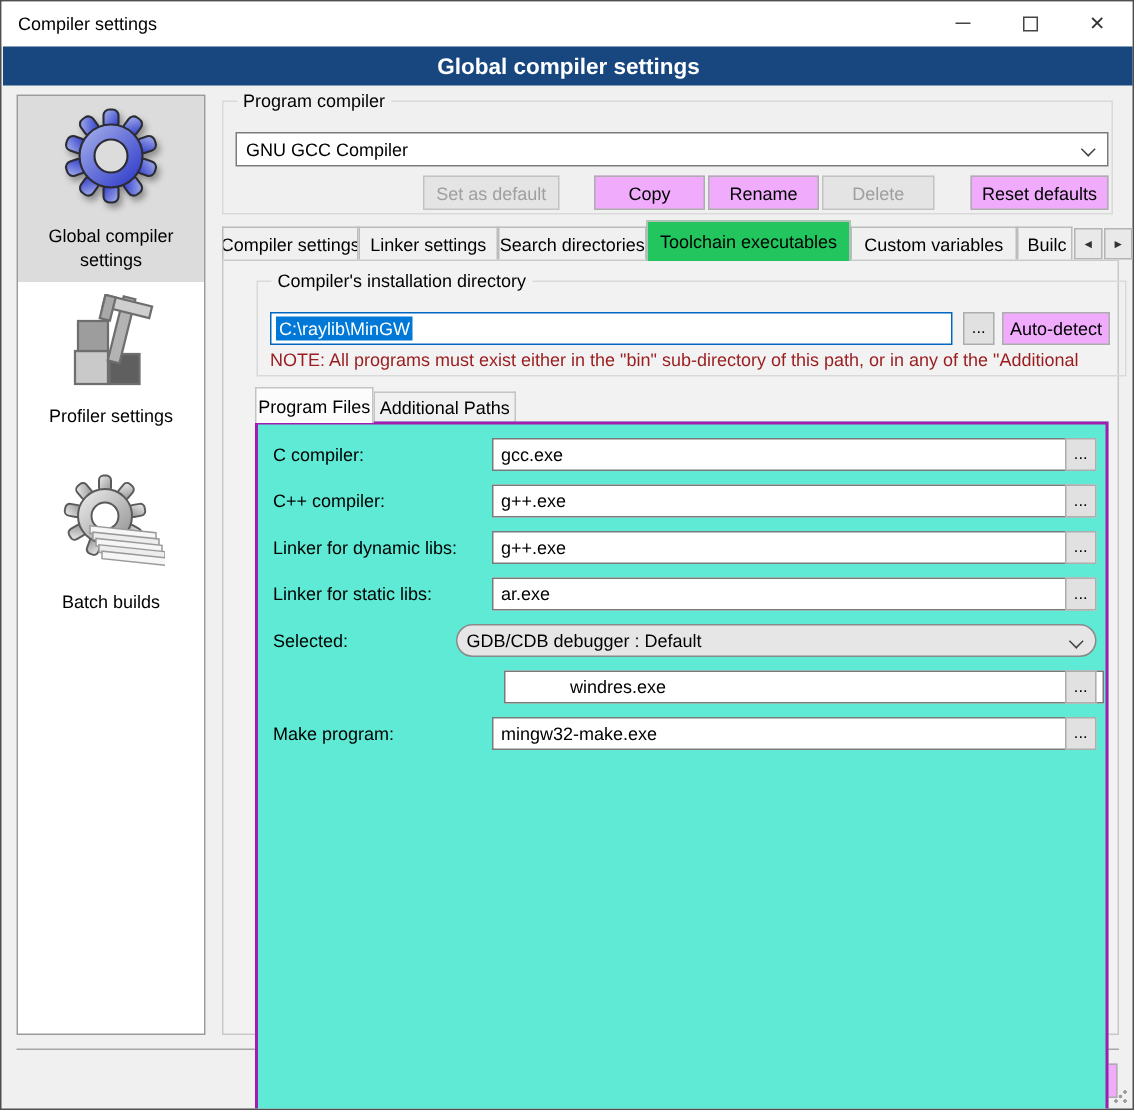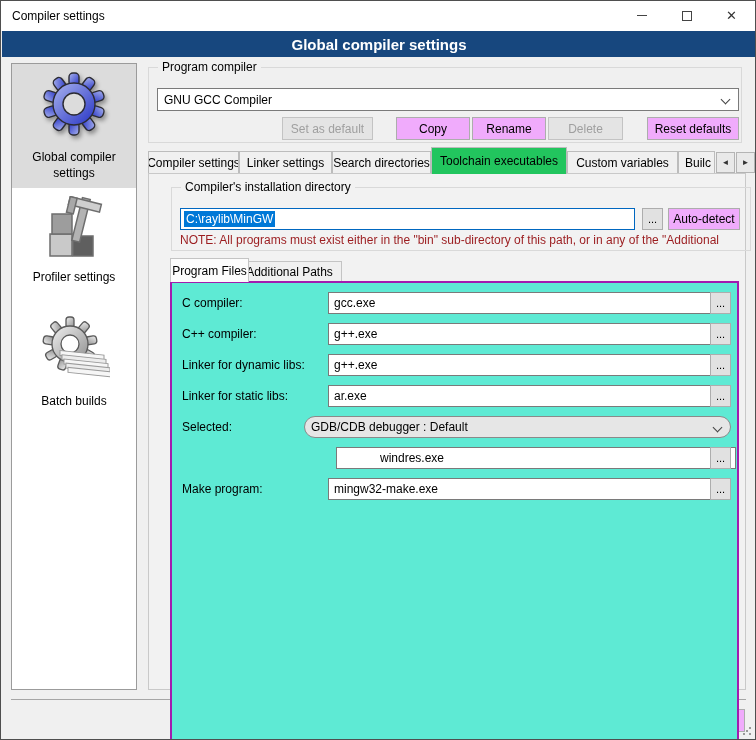--- a/index.html
+++ b/index.html
@@ -201,21 +201,21 @@
       <span class="legend" style="background:#f2f2f2;">Compiler's installation directory</span>
       <div id="dir-field">
         <span id="dir-sel">C:\raylib\MinGW</span>
       </div>
       <button class="btn-sm" style="left:470px; top:20px;">...</button>
       <button class="btn" style="left:496px; top:20px; width:72px; height:22px;">Auto-detect</button>
       <div id="note-line">NOTE: All programs must exist either in the "bin" sub-directory of this path, or in any of the "Additional</div>
     </div>
 
     <div class="subtab active" style="left:21px; top:84px; width:79px; height:24px;">Program Files</div>
-    <div class="subtab" style="left:88px; top:87px; width:105px; height:21px;">Additional Paths</div>
+    <div class="subtab" style="left:100px; top:87px; width:95px; height:21px;">Additional Paths</div>
 
     <div id="inner-page">
 
       <div class="abs" style="left:0; top:9px; width:569px; height:23px;">
         <span class="form-label">C compiler:</span>
         <input class="tfield" style="left: 132px; top: 0px; width: 400px;" value="gcc.exe">
         <button class="btn-sm" style="left:538px; top:0;">...</button>
       </div>
 
       <div class="abs" style="left:0; top:40px; width:569px; height:23px;">

